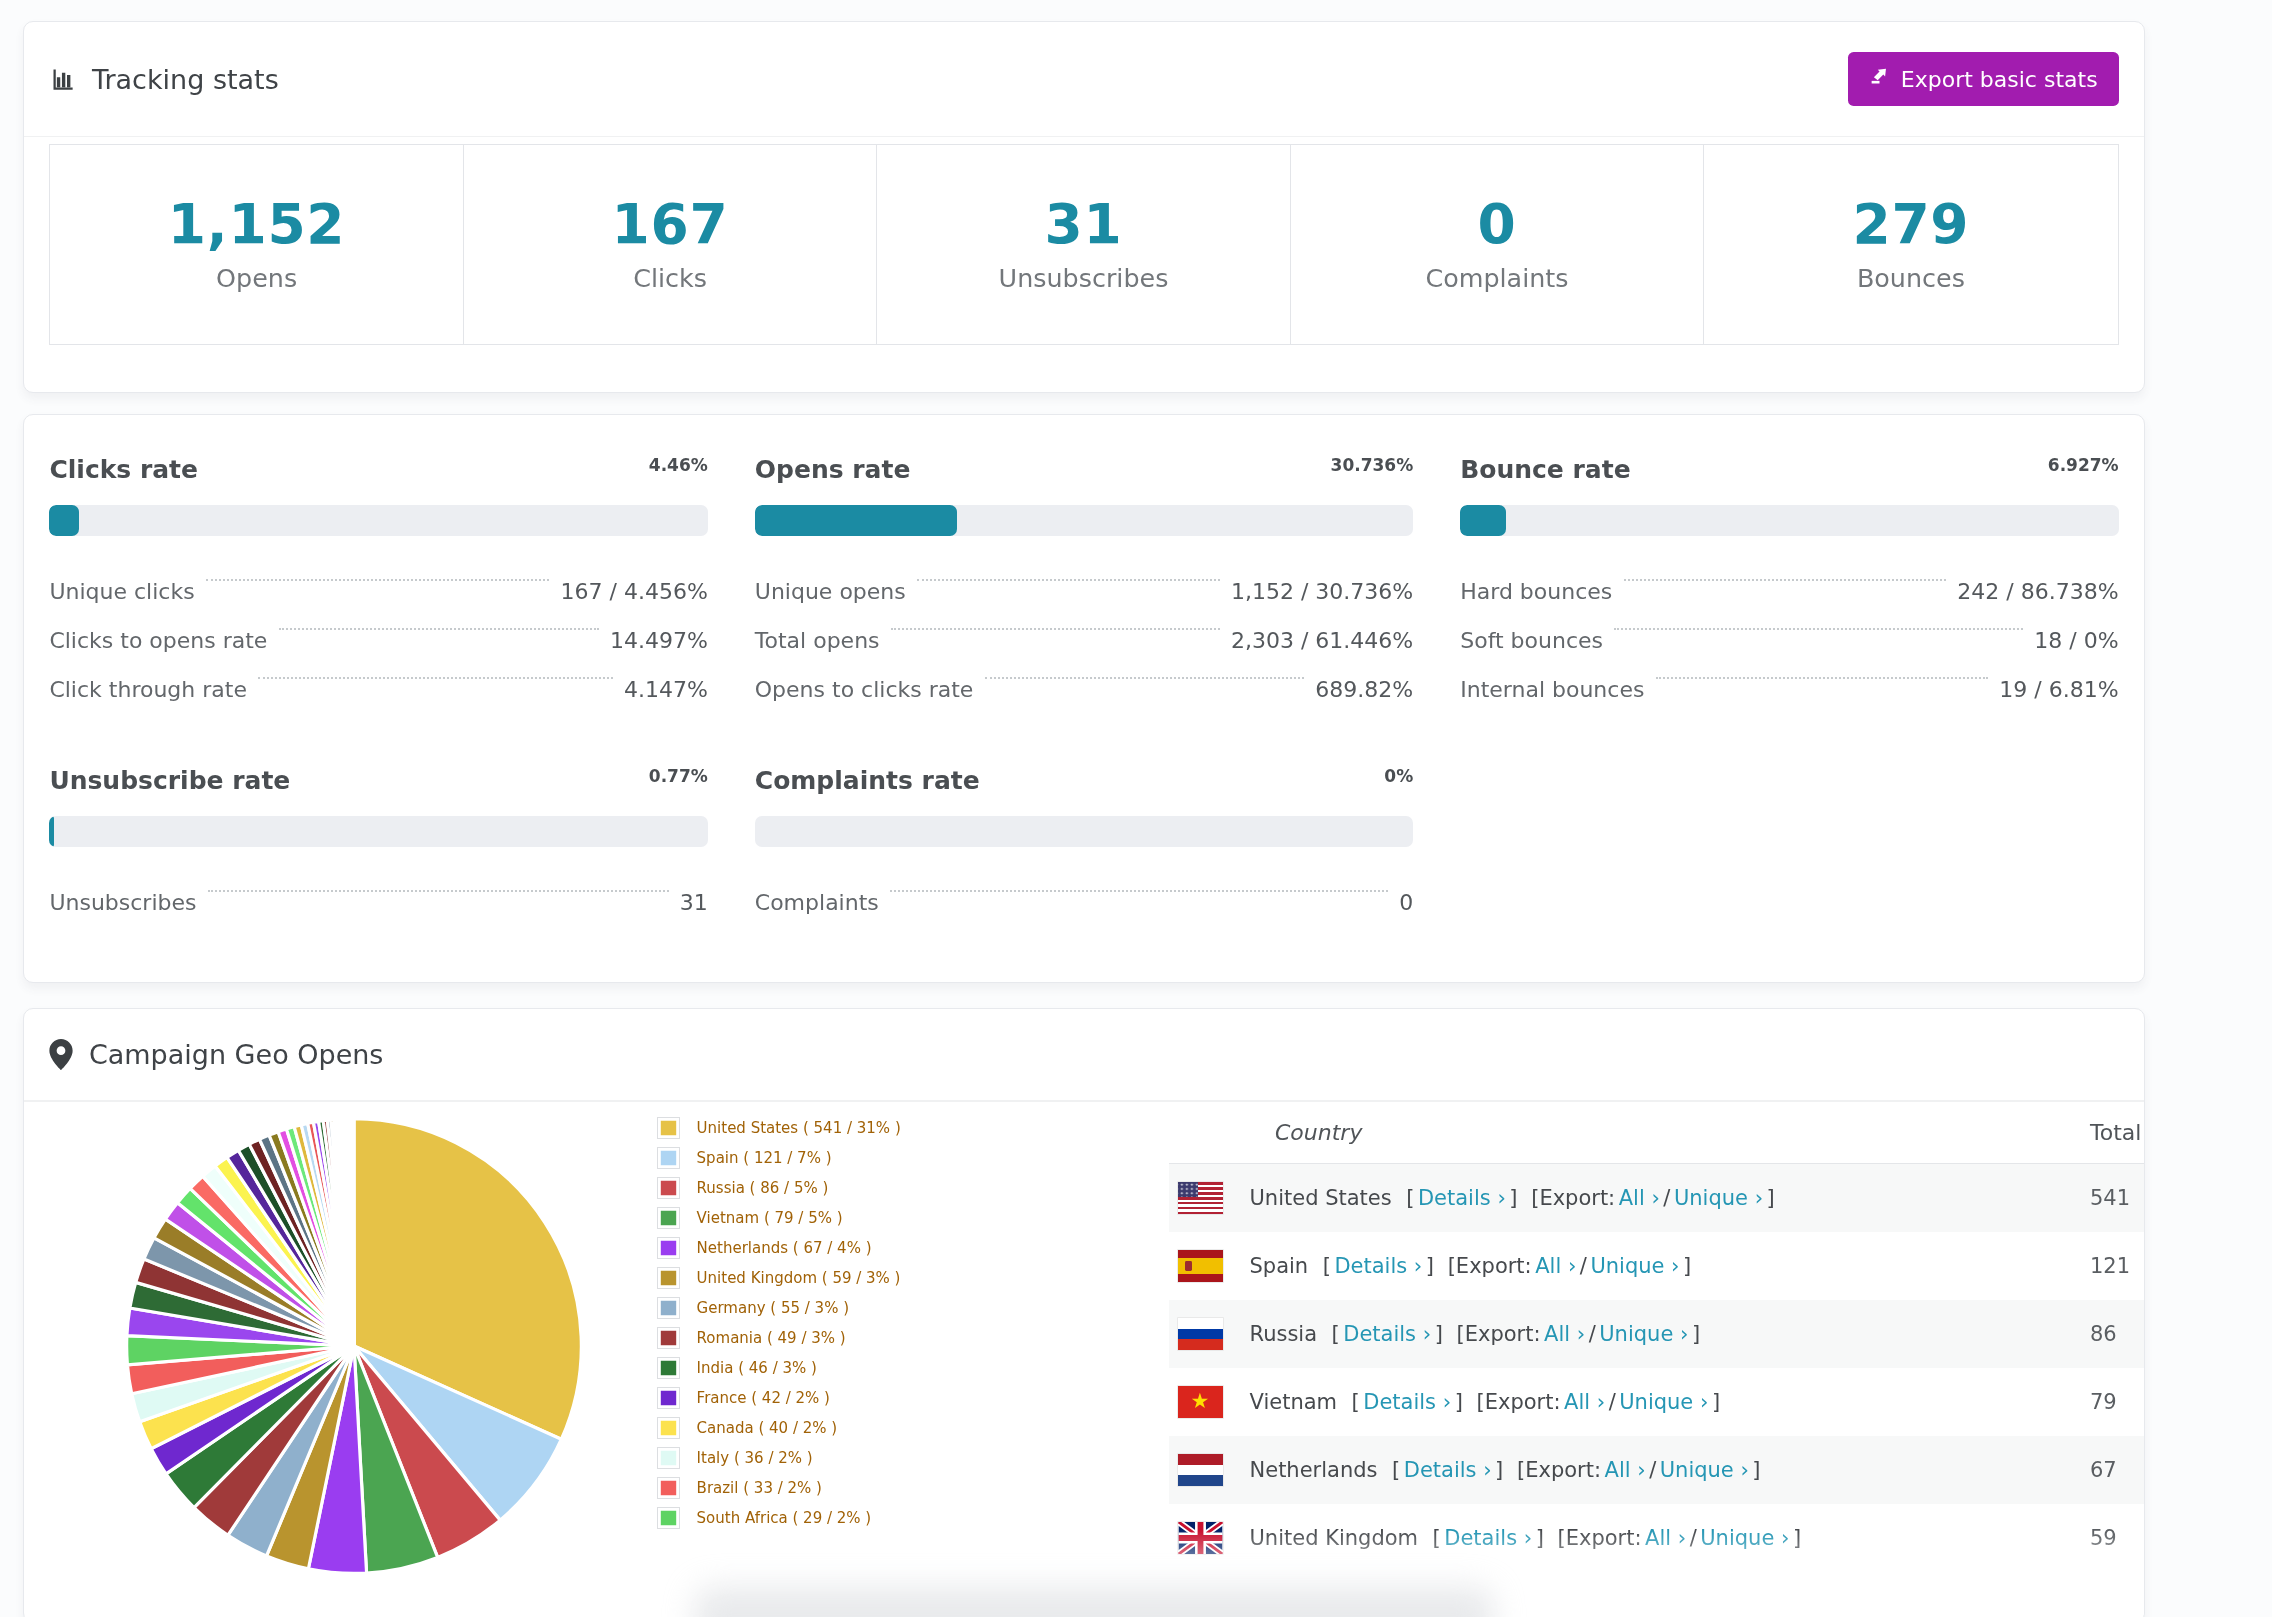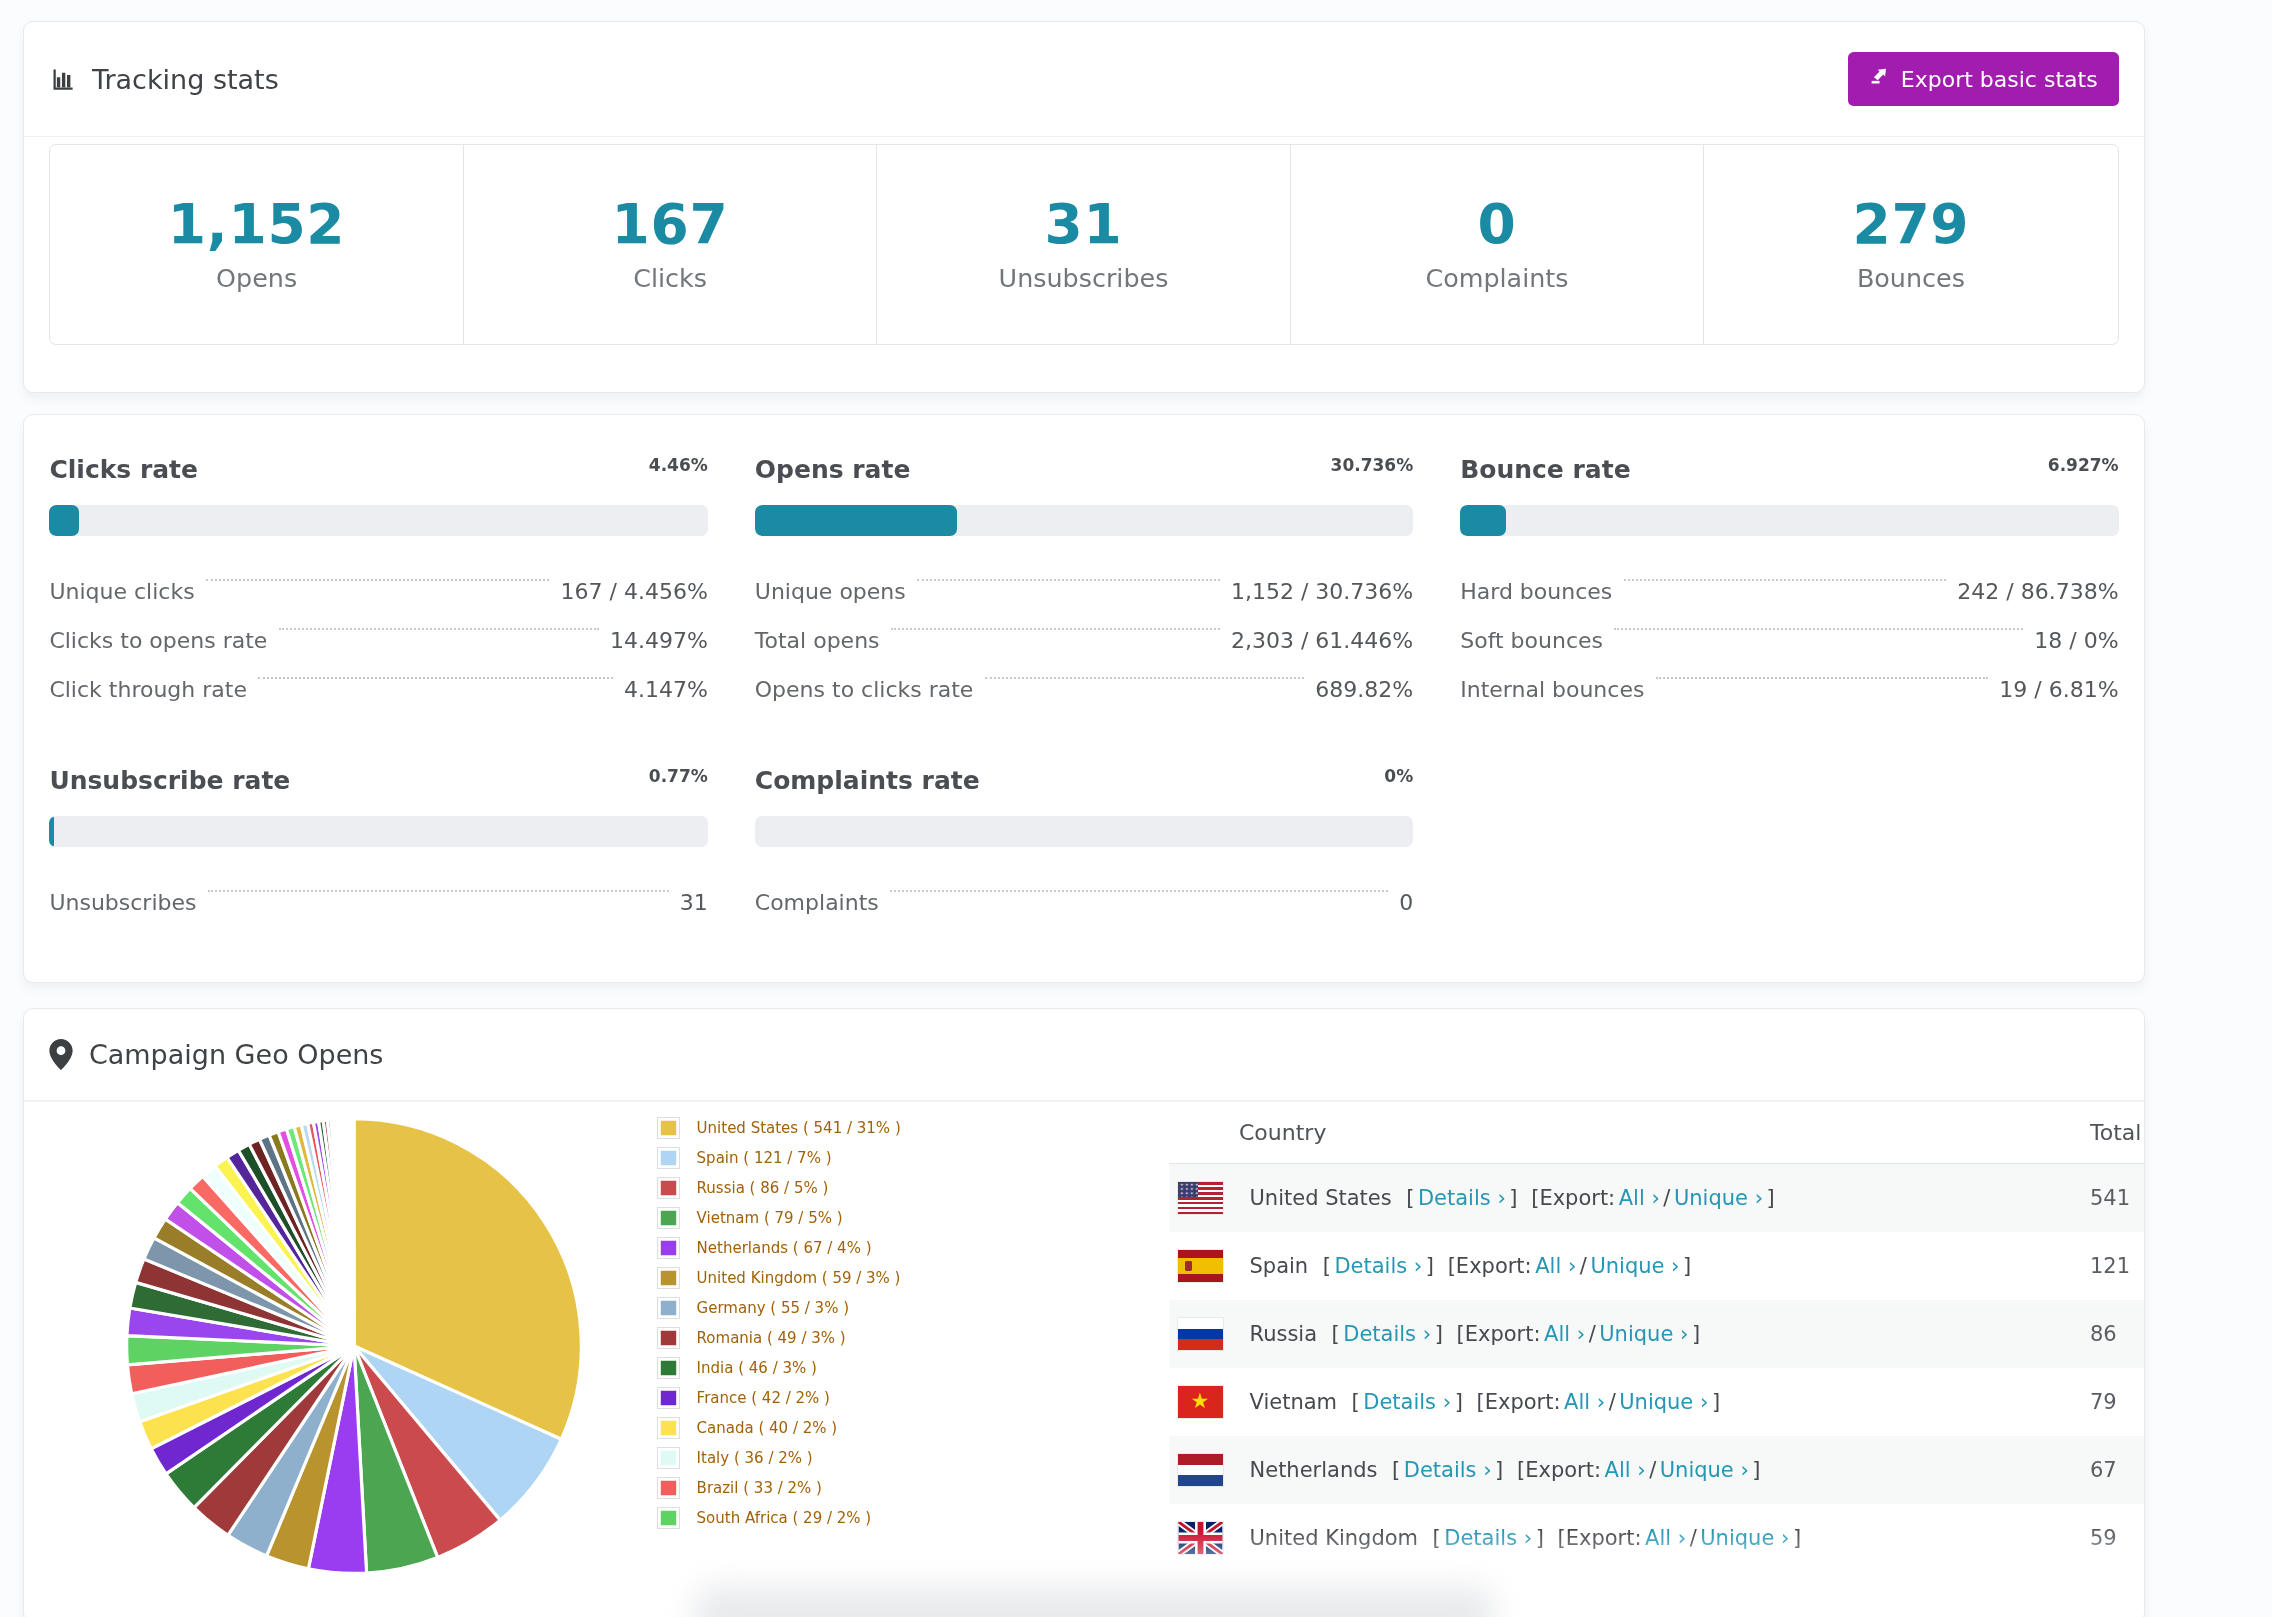--- a/index.html
+++ b/index.html
@@ -18,21 +18,21 @@
     font-size:27px; font-weight:500; color:#3f4347; }
   .card-title svg { display:block; }
   .divider { height:1.4px; background:#f0f1f2; }
 
   .btn-primary { display:flex; align-items:center; gap:11.3px; border:none;
     background:#a21caf; color:#fff; font-size:22px; font-weight:500;
     font-family:inherit; padding:14px 21px; border-radius:5.6px; cursor:pointer; }
 
   
   .summary-grid { display:grid; grid-template-columns:repeat(5,1fr);
-    margin:7px 25.4px 47px; border:1.4px solid #e3e5e9; border-radius:7px; }
+    margin:7px 25.4px 47px; border:1.4px solid #e3e5e9; border-radius:0; }
   .summary-box { text-align:center; padding:47px 5.6px 51px; border-right:1.4px solid #e3e5e9; }
   .summary-box:last-child { border-right:none; }
   .summary-num { font-size:55px; font-weight:700; color:#1b8ba3; letter-spacing:0.7px; }
   .summary-lbl { font-size:25.4px; color:#73777b; margin-top:7px; }
 
   
   .card-rates { margin-top:21px; padding:40px 25.4px 55px; }
   .rates-grid { display:grid; grid-template-columns:repeat(3,1fr);
     column-gap:47px; row-gap:52px; }
   .sec-head { display:flex; justify-content:space-between; align-items:flex-start; }
@@ -53,21 +53,21 @@
 
   .legend { position:absolute; left:633px; top:11.3px; list-style:none; }
   .legend li { display:flex; align-items:center; height:30px; cursor:pointer; }
   .swatch { width:22.6px; height:22.6px; margin-right:17px; flex:0 0 auto;
     border:1.4px solid #dcdee1; box-shadow:inset 0 0 0 2.8px #fff; }
   .legend .ltxt { font-size:15px; color:#a16207; white-space:nowrap; }
 
   .geo-table { position:absolute; left:1145px; top:0; width:1052px; }
   .thead { display:flex; align-items:center; height:62px; position:relative;
     border-bottom:1.4px solid #e4e6e9; font-size:22px; color:#505458; }
-  .th-country { margin-left:70px; }
+  .th-country { margin-left:106px;font-style:italic; }
   .th-total { position:absolute; left:921px; }
   .trow { position:relative; display:flex; align-items:center; height:68px; font-size:21px; }
   .trow.odd { background:#f7f8f8; }
   .flag { width:45px; height:32px; margin-left:8.5px; flex:0 0 auto; position:relative;
     box-shadow:0 0 0 0.7px #e3e3e3; background:#fff; }
   .flag svg { display:block; width:100%; height:100%; }
   .flag-us { background:repeating-linear-gradient(#b22234 0 2.5px,#fff 2.5px 5px); }
   .flag-us::after { content:""; position:absolute; left:0; top:0; width:20px; height:15px;
     background-color:#3c3b6e;
     background-image:radial-gradient(#fff 0.8px, transparent 1.2px);

